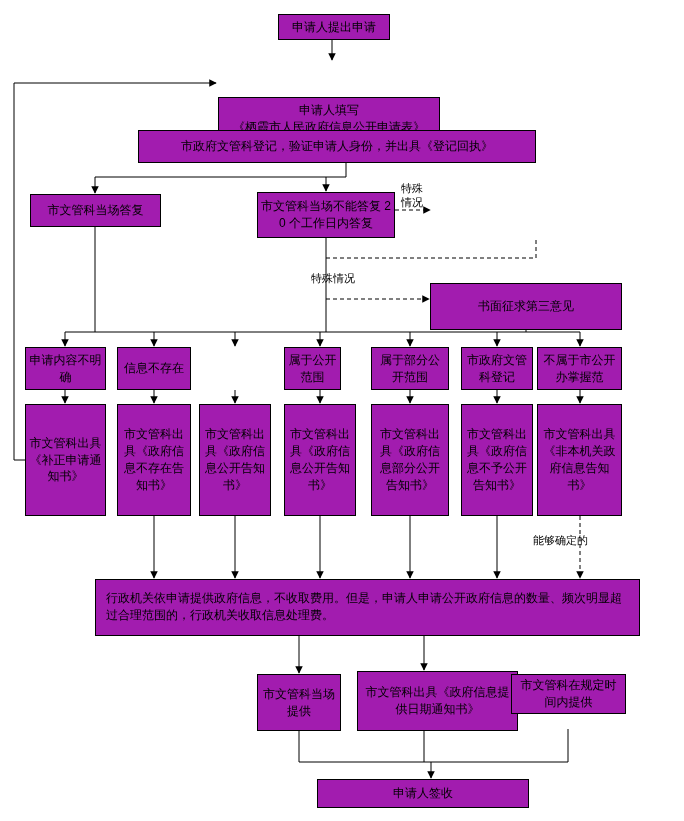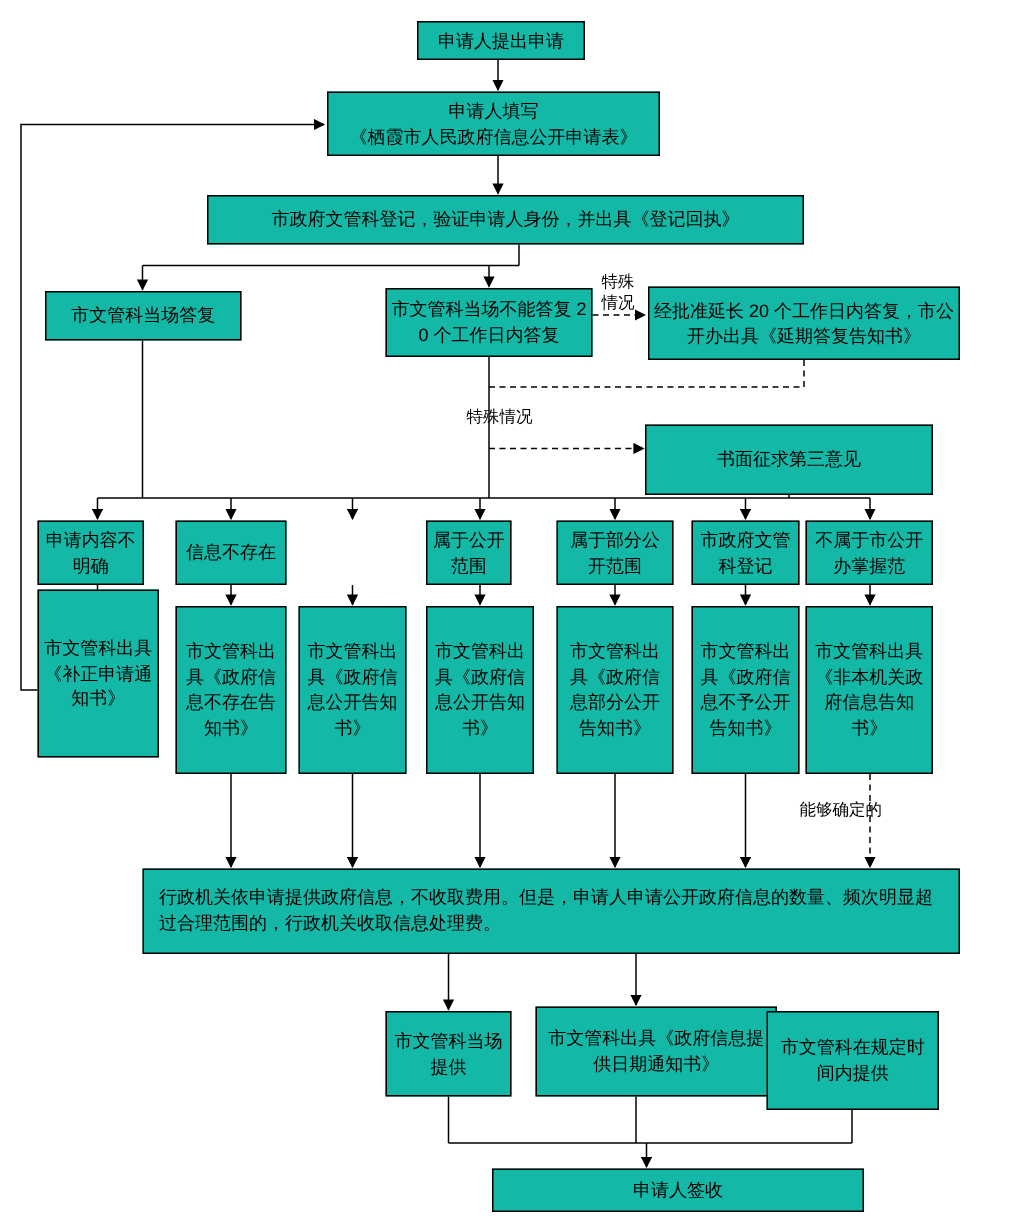--- a/index.html
+++ b/index.html
@@ -2,26 +2,26 @@
 <html><head>
 <meta charset="utf-8">
 <style>
   * { margin:0; padding:0; box-sizing:border-box; }
   html,body { background:#ffffff; }
   body { font-family:"Liberation Sans","DejaVu Sans",sans-serif; color:#000; }
   .canvas { position:relative; width:684px; height:821px; background:#fff; overflow:hidden; }
   .connectors { position:absolute; left:0; top:0; width:684px; height:821px; }
   .connectors line, .connectors polyline { stroke:#000; stroke-width:1; fill:none; }
   .node {
-    position:absolute; border:1px solid #000; background:#14b8a6;
+    position:absolute; border:1px solid #000; background:#a21caf;
     display:flex; align-items:center; justify-content:center;
     text-align:center; font-size:12px; line-height:1.4; padding:2px 3px;
     word-break:break-all;
   }
-  .node.pre { white-space:pre-line; }
+  .node.pre { white-space:pre-line;margin-top:36px; }
   .node.leftalign { text-align:left; justify-content:flex-start; padding:4px 10px;font-family:Liberation Mono, monospace; }
   .flabel { position:absolute; font-size:11px; line-height:1.3; color:#000; text-align:left; }
   .flabel.vert { width:26px; word-break:break-all; }
 </style>
 </head>
 <body>
 
 <div class="canvas">
 
   <svg class="connectors" width="684" height="821" viewBox="0 0 684 821" xmlns="http://www.w3.org/2000/svg">
@@ -95,44 +95,43 @@
 
   <div class="node pre" style="left:218px;top:61px;width:222px;height:43px">申请人填写
 《栖霞市人民政府信息公开申请表》</div>
 
   <div class="node" style="left:138px;top:130px;width:398px;height:33px">市政府文管科登记，验证申请人身份，并出具《登记回执》</div>
 
   <div class="node" style="left:30px;top:194px;width:131px;height:33px">市文管科当场答复</div>
 
   <div class="node" style="left:257px;top:192px;width:138px;height:46px">市文管科当场不能答复 20 个工作日内答复</div>
 
-  <div class="node" style="left:432px;top:191px;width:208px;height:49px">经批准延长 20 个工作日内答复，市公开办出具《延期答复告知书》</div>
 
   <div class="node" style="left:430px;top:283px;width:192px;height:47px">书面征求第三意见</div>
 
   <div class="flabel vert" style="left:401px;top:181px">特殊情况</div>
   <div class="flabel" style="left:311px;top:271px">特殊情况</div>
   <div class="flabel" style="left:533px;top:533px">能够确定的</div>
 
-  <div class="node" style="left:25px;top:347px;width:71px;height:43px">申请内容不明确</div>
+  <div class="node" style="left:25px;top:347px;width:81px;height:43px">申请内容不明确</div>
   <div class="node" style="left:117px;top:347px;width:74px;height:43px">信息不存在</div>
   <div class="node" style="left:284px;top:347px;width:57px;height:43px">属于公开范围</div>
   <div class="node" style="left:371px;top:347px;width:78px;height:43px">属于部分公开范围</div>
   <div class="node" style="left:461px;top:347px;width:72px;height:43px">市政府文管科登记</div>
   <div class="node" style="left:537px;top:347px;width:85px;height:43px">不属于市公开办掌握范</div>
 
-  <div class="node" style="left:25px;top:393px;width:81px;height:112px">市文管科出具《补正申请通知书》</div>
+  <div class="node" style="left:25px;top:404px;width:81px;height:112px">市文管科出具《补正申请通知书》</div>
   <div class="node" style="left:117px;top:404px;width:74px;height:112px">市文管科出具《政府信息不存在告知书》</div>
   <div class="node" style="left:199px;top:404px;width:72px;height:112px">市文管科出具《政府信息公开告知书》</div>
   <div class="node" style="left:284px;top:404px;width:72px;height:112px">市文管科出具《政府信息公开告知书》</div>
   <div class="node" style="left:371px;top:404px;width:78px;height:112px">市文管科出具《政府信息部分公开告知书》</div>
   <div class="node" style="left:461px;top:404px;width:72px;height:112px">市文管科出具《政府信息不予公开告知书》</div>
   <div class="node" style="left:537px;top:404px;width:85px;height:112px">市文管科出具《非本机关政府信息告知书》</div>
 
   <div class="node leftalign" style="left:95px;top:579px;width:545px;height:57px">行政机关依申请提供政府信息，不收取费用。但是，申请人申请公开政府信息的数量、频次明显超过合理范围的，行政机关收取信息处理费。</div>
 
   <div class="node" style="left:257px;top:674px;width:84px;height:57px">市文管科当场提供</div>
   <div class="node" style="left:357px;top:671px;width:161px;height:60px">市文管科出具《政府信息提供日期通知书》</div>
-  <div class="node" style="left:511px;top:674px;width:115px;height:66px">市文管科在规定时间内提供</div>
+  <div class="node" style="left:511px;top:674px;width:115px;height:40px">市文管科在规定时间内提供</div>
 
-  <div class="node" style="left:328px;top:779px;width:248px;height:29px">申请人签收</div>
+  <div class="node" style="left:317px;top:779px;width:212px;height:29px">申请人签收</div>
 
 </div>
 
 </body></html>

